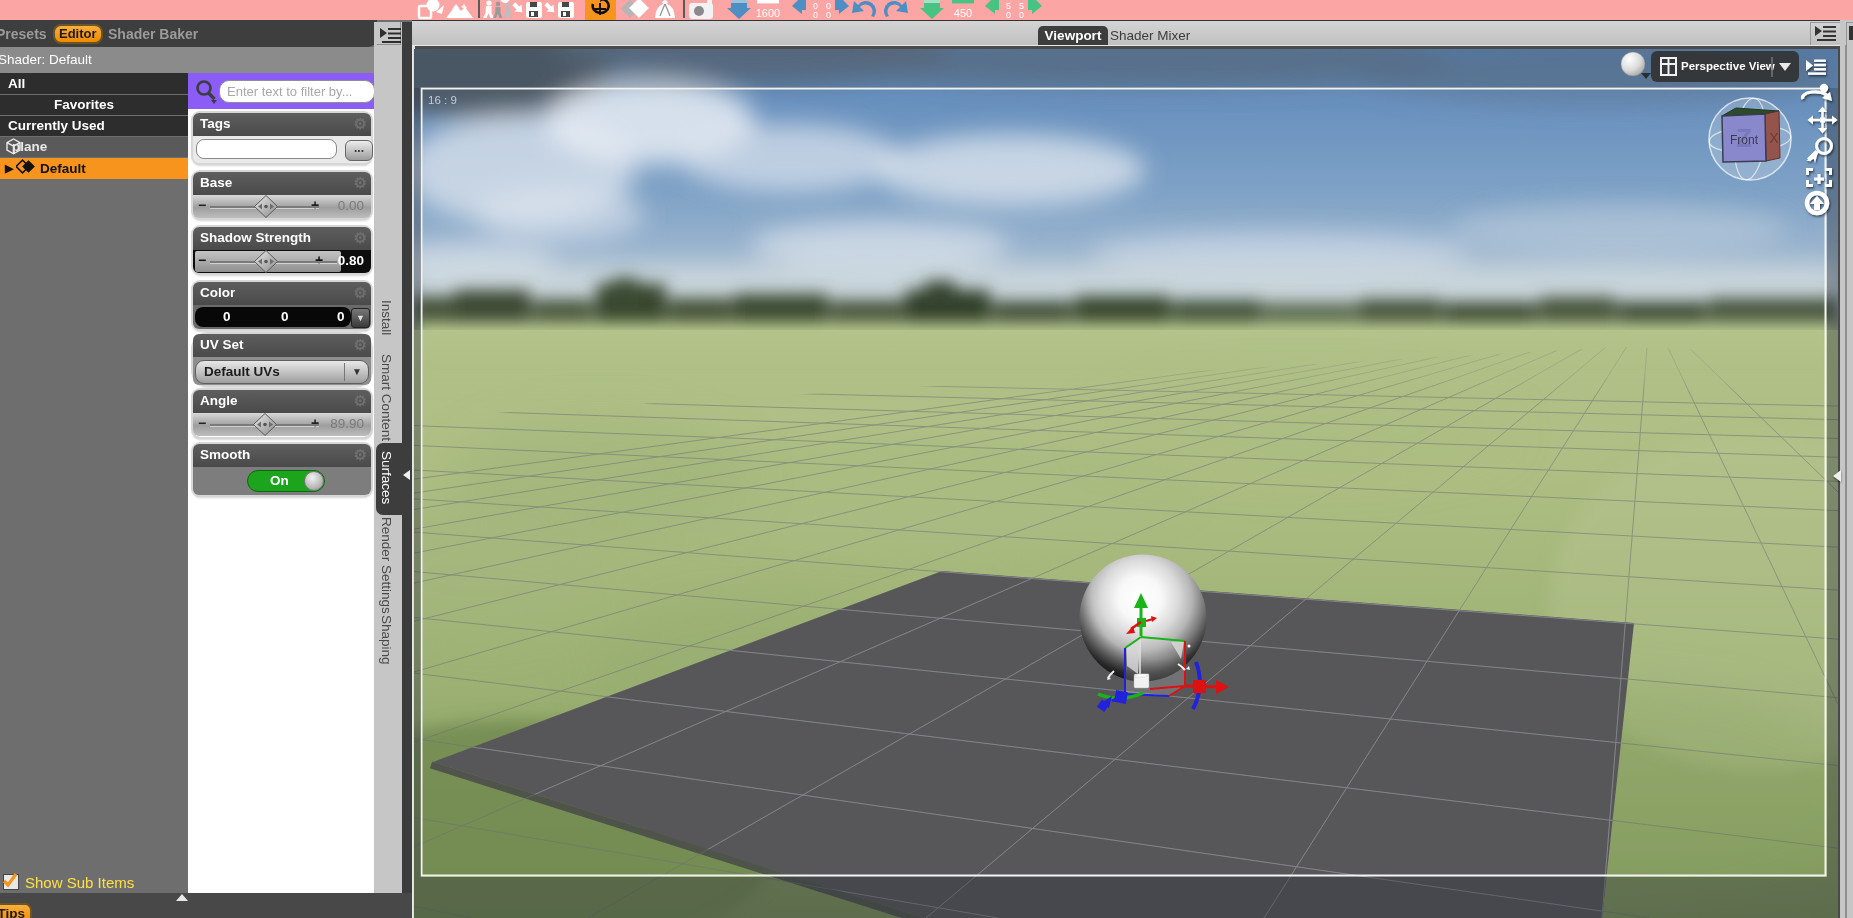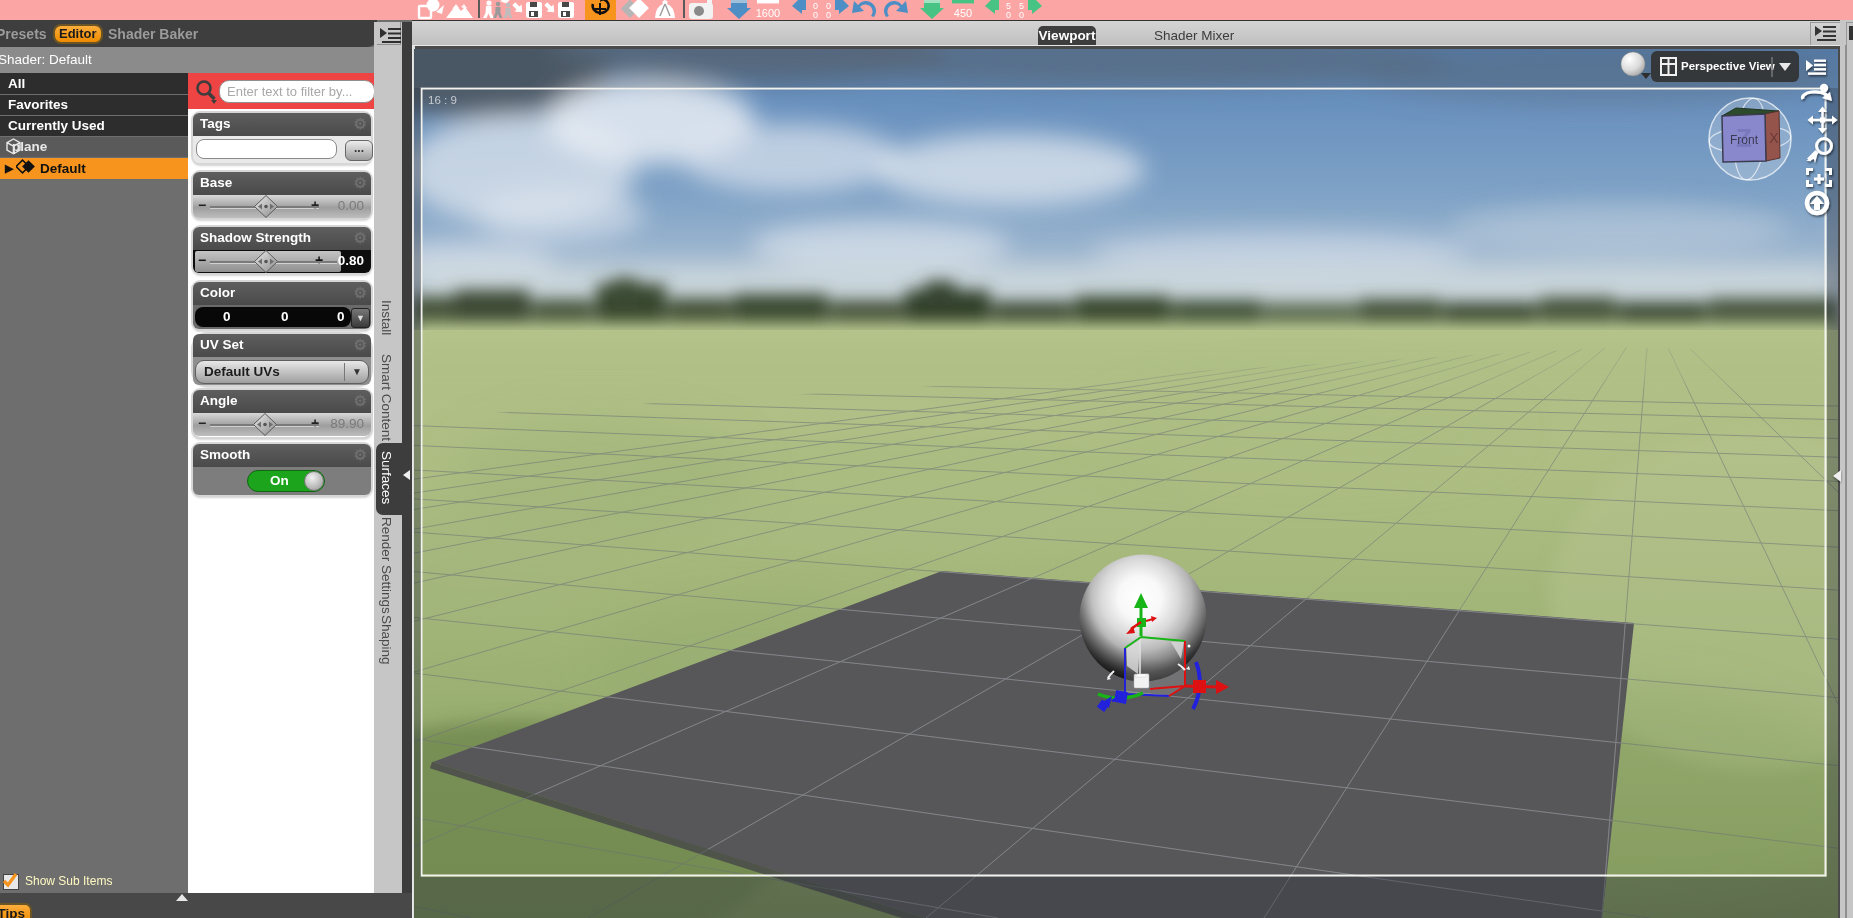--- a/index.html
+++ b/index.html
@@ -122,21 +122,21 @@
   </div>
 
   <div class="abs" style="left:0;top:0;width:377px;height:27px;background:#3e3e3e;border-radius:0 0 9px 0;">
     <span class="abs" style="left:-4px;top:6px;color:#9b9b9b;font-weight:bold;font-size:14px;">Presets</span>
     <span class="abs" style="left:53px;top:4px;background:linear-gradient(#fcae3c,#ef8a00);border:2px solid #6b5525;border-radius:8px;color:#1a1a1a;font-weight:bold;font-size:13px;padding:0px 4px 1px;">Editor</span>
     <span class="abs" style="left:108px;top:6px;color:#9b9b9b;font-weight:bold;font-size:14px;">Shader Baker</span>
   </div>
 
   <div class="abs" id="listcol" style="left:0;top:53px;width:188px;height:820px;background:#6e6e6e;font-size:13.5px;font-weight:bold;color:#fff;">
     <div class="abs" style="left:0;top:0;width:188px;height:21px;background:#2d2d2d;line-height:21px;"><span style="margin-left:8px;">All</span></div>
-    <div class="abs" style="left:0;top:22px;width:188px;height:20px;background:#2d2d2d;line-height:20px;"><span style="margin-left:8px;">Favorites</span></div>
+    <div class="abs" style="left:0;top:22px;width:188px;height:20px;background:#2d2d2d;line-height:20px;padding-left:46px;"><span style="margin-left:8px;">Favorites</span></div>
     <div class="abs" style="left:0;top:43px;width:188px;height:20px;background:#2d2d2d;line-height:20px;"><span style="margin-left:8px;">Currently Used</span></div>
     <div class="abs" style="left:0;top:64px;width:188px;height:20px;background:#5a5a5a;line-height:20px;color:#e8e8e8;">
       <svg width="17" height="17" style="position:absolute;left:5px;top:1px;" viewBox="0 0 17 17">
         <path d="M8.5 1 L15 4.6 V12 L8.5 15.8 L2 12 V4.6 Z M2 4.6 L8.5 8.2 L15 4.6 M8.5 8.2 V15.8" fill="none" stroke="#e8e8e8" stroke-width="1.4"></path>
       </svg>
       <span style="margin-left:12px;">plane</span>
     </div>
     <div class="abs" style="left:0;top:85px;width:188px;height:21px;background:#f7941d;line-height:21px;color:#111;">
       <span class="abs" style="left:5px;top:0px;color:#111;font-size:11px;">▶</span>
       <svg width="20" height="18" style="position:absolute;left:16px;top:1px;" viewBox="0 0 20 18">
@@ -144,27 +144,27 @@
         <rect x="8" y="3" width="9" height="9" transform="rotate(45 12.5 7.5)" fill="#111"></rect>
       </svg>
       <span style="margin-left:40px;">Default</span>
     </div>
 
     <div class="abs" style="left:0;top:800px;width:188px;height:25px;font-weight:normal;">
       <span class="abs" style="left:3px;top:1px;width:14px;height:14px;background:#e8e8e8;border:1px solid #444;"></span>
       <svg width="18" height="18" style="position:absolute;left:1px;top:-2px;">
           <path d="M3 10 l4 4 8 -11" stroke="#f7941d" stroke-width="3.2" fill="none"></path>
         </svg>
-      <span class="abs" style="left:25px;top:1px;color:#fef9c3;font-size:12px;text-align:right;">Show Sub Items</span>
+      <span class="abs" style="left:25px;top:1px;color:#fde047;font-size:15px;text-align:right;">Show Sub Items</span>
     </div>
   </div>
 
   <div class="abs" id="paramcol" style="left:188px;top:53px;width:186px;height:820px;background:#ffffff;">
 
-    <div class="abs" style="left:0;top:0;width:186px;height:36px;background:#ef4444;text-decoration:underline;">
+    <div class="abs" style="left:0;top:0;width:186px;height:36px;background:#8b5cf6;text-decoration:underline;">
       <svg width="26" height="28" style="position:absolute;left:6px;top:6px;" viewBox="0 0 26 28">
         <circle cx="10" cy="9" r="6.5" fill="none" stroke="#3d3d3d" stroke-width="2.6"></circle>
         <path d="M14.5 14 l6 6" stroke="#3d3d3d" stroke-width="3.4"></path>
         <path d="M17 21 h6 l-3 4 z" fill="#3d3d3d"></path>
       </svg>
       <div class="abs" style="left:31px;top:7px;width:147px;height:21px;background:#fff;border:1.5px solid #909090;border-radius:10px;color:#a8a8a8;font-size:13px;line-height:21px;padding-left:7px;box-sizing:content-box;">Enter text to filter by...</div>
     </div>
 
     <div class="abs grp" style="left:5px;top:40px;width:178px;height:50px;">
       <div class="ghead">Tags<span class="gear">⚙</span></div>
@@ -272,22 +272,22 @@
     <path d="M9 3 h13 M9 7.5 h13 M9 12 h13 M3 16 h19" stroke="#2e2e2e" stroke-width="2" fill="none"></path>
   </svg>
 
   <div class="abs" style="left:176px;top:874px;width:0;height:0;border-left:6px solid transparent;border-right:6px solid transparent;border-bottom:7px solid #e8e8e8;"></div>
   <div class="abs" style="left:-8px;top:883px;width:40px;height:22px;background:linear-gradient(#fcae3c,#ef8a00);border:2px solid #6b5525;border-radius:7px;color:#1a1a1a;font-weight:bold;font-size:13.5px;line-height:18px;text-align:right;padding-right:5px;box-sizing:border-box;">Tips</div>
 </div>
 
 <div class="abs" id="viewdock" style="left:412px;top:20px;width:1428px;height:898px;background:#c9c9c9;">
 
   <div class="abs" style="left:0;top:0;width:1428px;height:25px;background:linear-gradient(#d4d4d4,#c0c0c0);border-top:1px solid #323232;box-sizing:border-box;"></div>
-  <div class="abs" style="left:626px;top:6px;width:58px;height:19px;background:#3d3d3d;border-radius:5px 5px 0 0;color:#fff;font-weight:bold;font-size:13.5px;text-align:center;line-height:19px;">Viewport</div>
-  <span class="abs" style="left:698px;top:8px;color:#3c3c3c;font-size:13.5px;margin-left:44px;">Shader Mixer</span>
+  <div class="abs" style="left:626px;top:6px;width:70px;height:19px;background:#3d3d3d;border-radius:5px 5px 0 0;color:#fff;font-weight:bold;font-size:13.5px;text-align:center;line-height:19px;">Viewport</div>
+  <span class="abs" style="left:698px;top:8px;color:#3c3c3c;font-size:13.5px;">Shader Mixer</span>
   <div class="abs" style="left:1398px;top:2px;width:30px;height:23px;border-left:1px solid #999;border-top:1px solid #999;"></div>
   <svg width="24" height="20" style="position:absolute;left:1402px;top:4px;">
     <path d="M1 2 l7 5 -7 5 z" fill="#333"></path>
     <path d="M9 3 h13 M9 7.5 h13 M9 12 h13 M3 16 h19" stroke="#333" stroke-width="2"></path>
   </svg>
 
   <div class="abs" style="left:0;top:25px;width:1428px;height:873px;background:#4a4a4a;box-shadow:inset 1px 1px 0 #e8e8e8;"></div>
   <div class="abs" style="left:1px;top:26px;width:2px;height:872px;background:#dfdfdf;"></div>
 
   <div class="abs" id="scene" style="left:2px;top:29px;width:1424px;height:869px;overflow:hidden;background:#6a93c4;">

